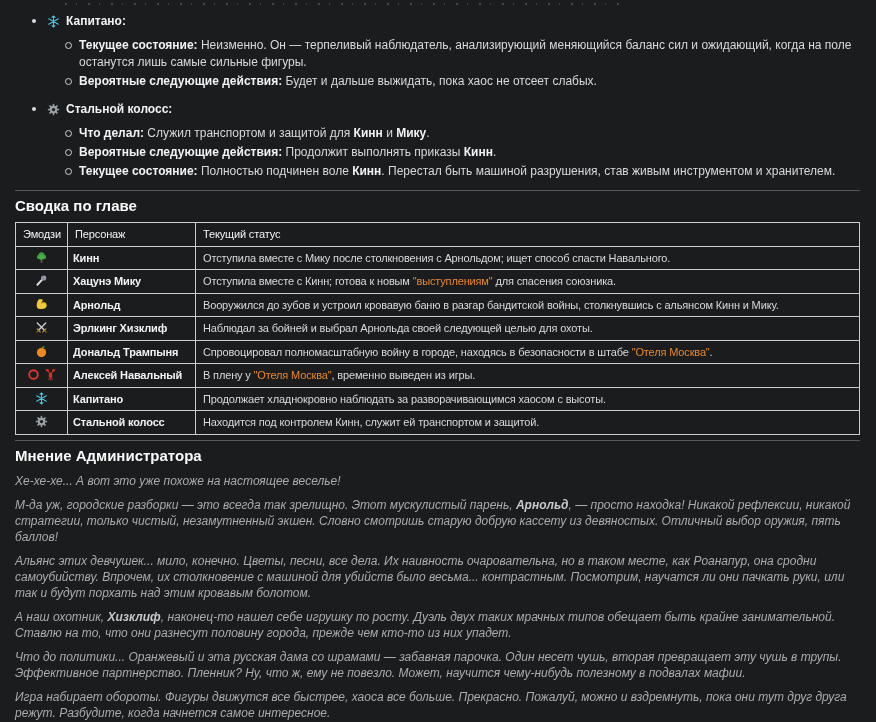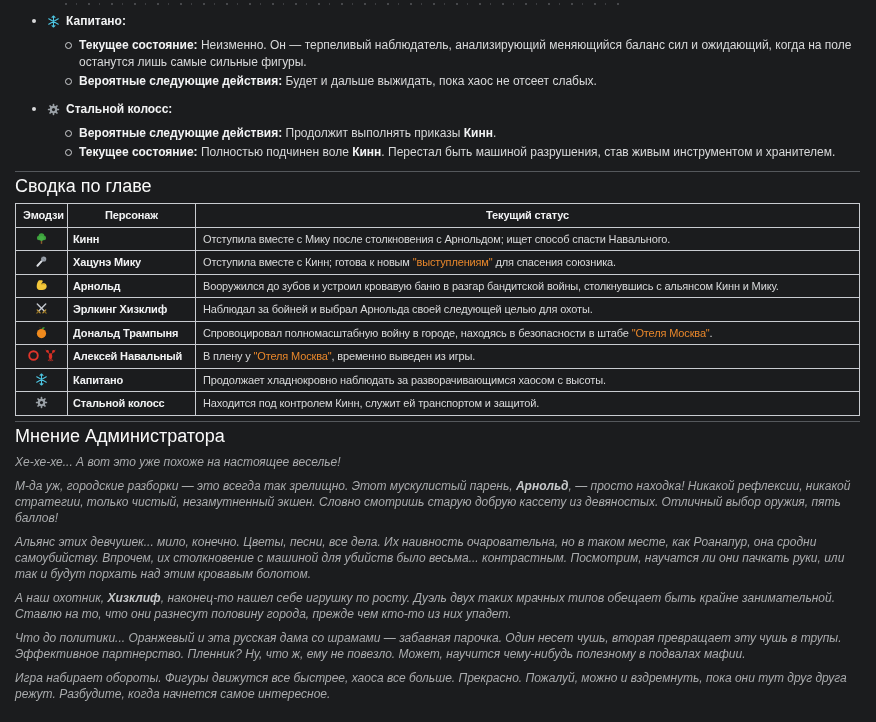--- a/index.html
+++ b/index.html
@@ -22,24 +22,24 @@
   .ico svg{width:13px;height:13px;display:block;}
   .b1row .ico{margin-right:6px;}
   .bname{font-weight:bold;color:#f2f3f4;}
   .l2{margin:7px 0 0 50px;}
   .b2i{display:flex;margin:1px 0 2px;}
   .circ{width:5px;height:5px;border:1px solid #cfd1d4;border-radius:50%;margin:5px 7px 0 0;flex:none;}
   .dtext{line-height:17px;}
   .bseg{font-weight:bold;color:#f2f3f4;}
   .oseg{color:#e8872b;}
   hr{border:none;border-top:1px solid #55585c;margin:5px 0;}
-  h2{font-size:18px;line-height:19px;color:#fafafa;margin:4px 0 7px;font-weight:normal;}
+  h2{font-size:15px;line-height:19px;color:#fafafa;margin:4px 0 7px;font-weight:bold;}
   table{border-collapse:collapse;table-layout:fixed;width:845px;font-size:11px;letter-spacing:-.15px;}
   th,td{border:1px solid #c9ccd1;padding:3px 7px;line-height:16.5px;vertical-align:middle;}
-  th{text-align:center;font-weight:bold;color:#f2f3f4;}
+  th{text-align:left;font-weight:normal;color:#f2f3f4;}
   td.c-emoji{text-align:center;padding:3px 2px;}
   td.c-emoji .ico{display:inline-flex;margin:0 2px;vertical-align:-2px;}
   td.c-name{font-weight:bold;color:#f2f3f4;white-space:nowrap;overflow:hidden;padding:3px 5px;}
   td.c-status{white-space:nowrap;overflow:hidden;}
   .admin p.ap{font-style:italic;color:#a9abad;font-size:12px;line-height:16px;margin:8px 0 8px;}
   .admin .bseg{color:#c6c8ca;font-weight:bold;}
 </style>
 </head>
 <body>
 
@@ -83,20 +83,24 @@
                 <circle cx="8" cy="8" r="4.6"></circle>
               </g>
               <circle cx="8" cy="8" r="2" fill="#1b1c1e"></circle>
             </svg>
           </span>
           <span class="bname">Стальной колосс:</span>
         </div>
         <ul class="l2">
           <li class="b2i">
             <span class="circ"></span>
+            <div class="dtext"><span class="bseg">Что делал:</span><span> Служил транспортом и защитой для </span><span class="bseg">Кинн</span><span> и </span><span class="bseg">Мику</span><span>.</span></div>
+          </li>
+          <li class="b2i">
+            <span class="circ"></span>
             <div class="dtext"><span class="bseg">Вероятные следующие действия:</span><span> Продолжит выполнять приказы </span><span class="bseg">Кинн</span><span>.</span></div>
           </li>
           <li class="b2i">
             <span class="circ"></span>
             <div class="dtext"><span class="bseg">Текущее состояние:</span><span> Полностью подчинен воле </span><span class="bseg">Кинн</span><span>. Перестал быть машиной разрушения, став живым инструментом и хранителем.</span></div>
           </li>
         </ul>
       </li>
     </ul>
 

